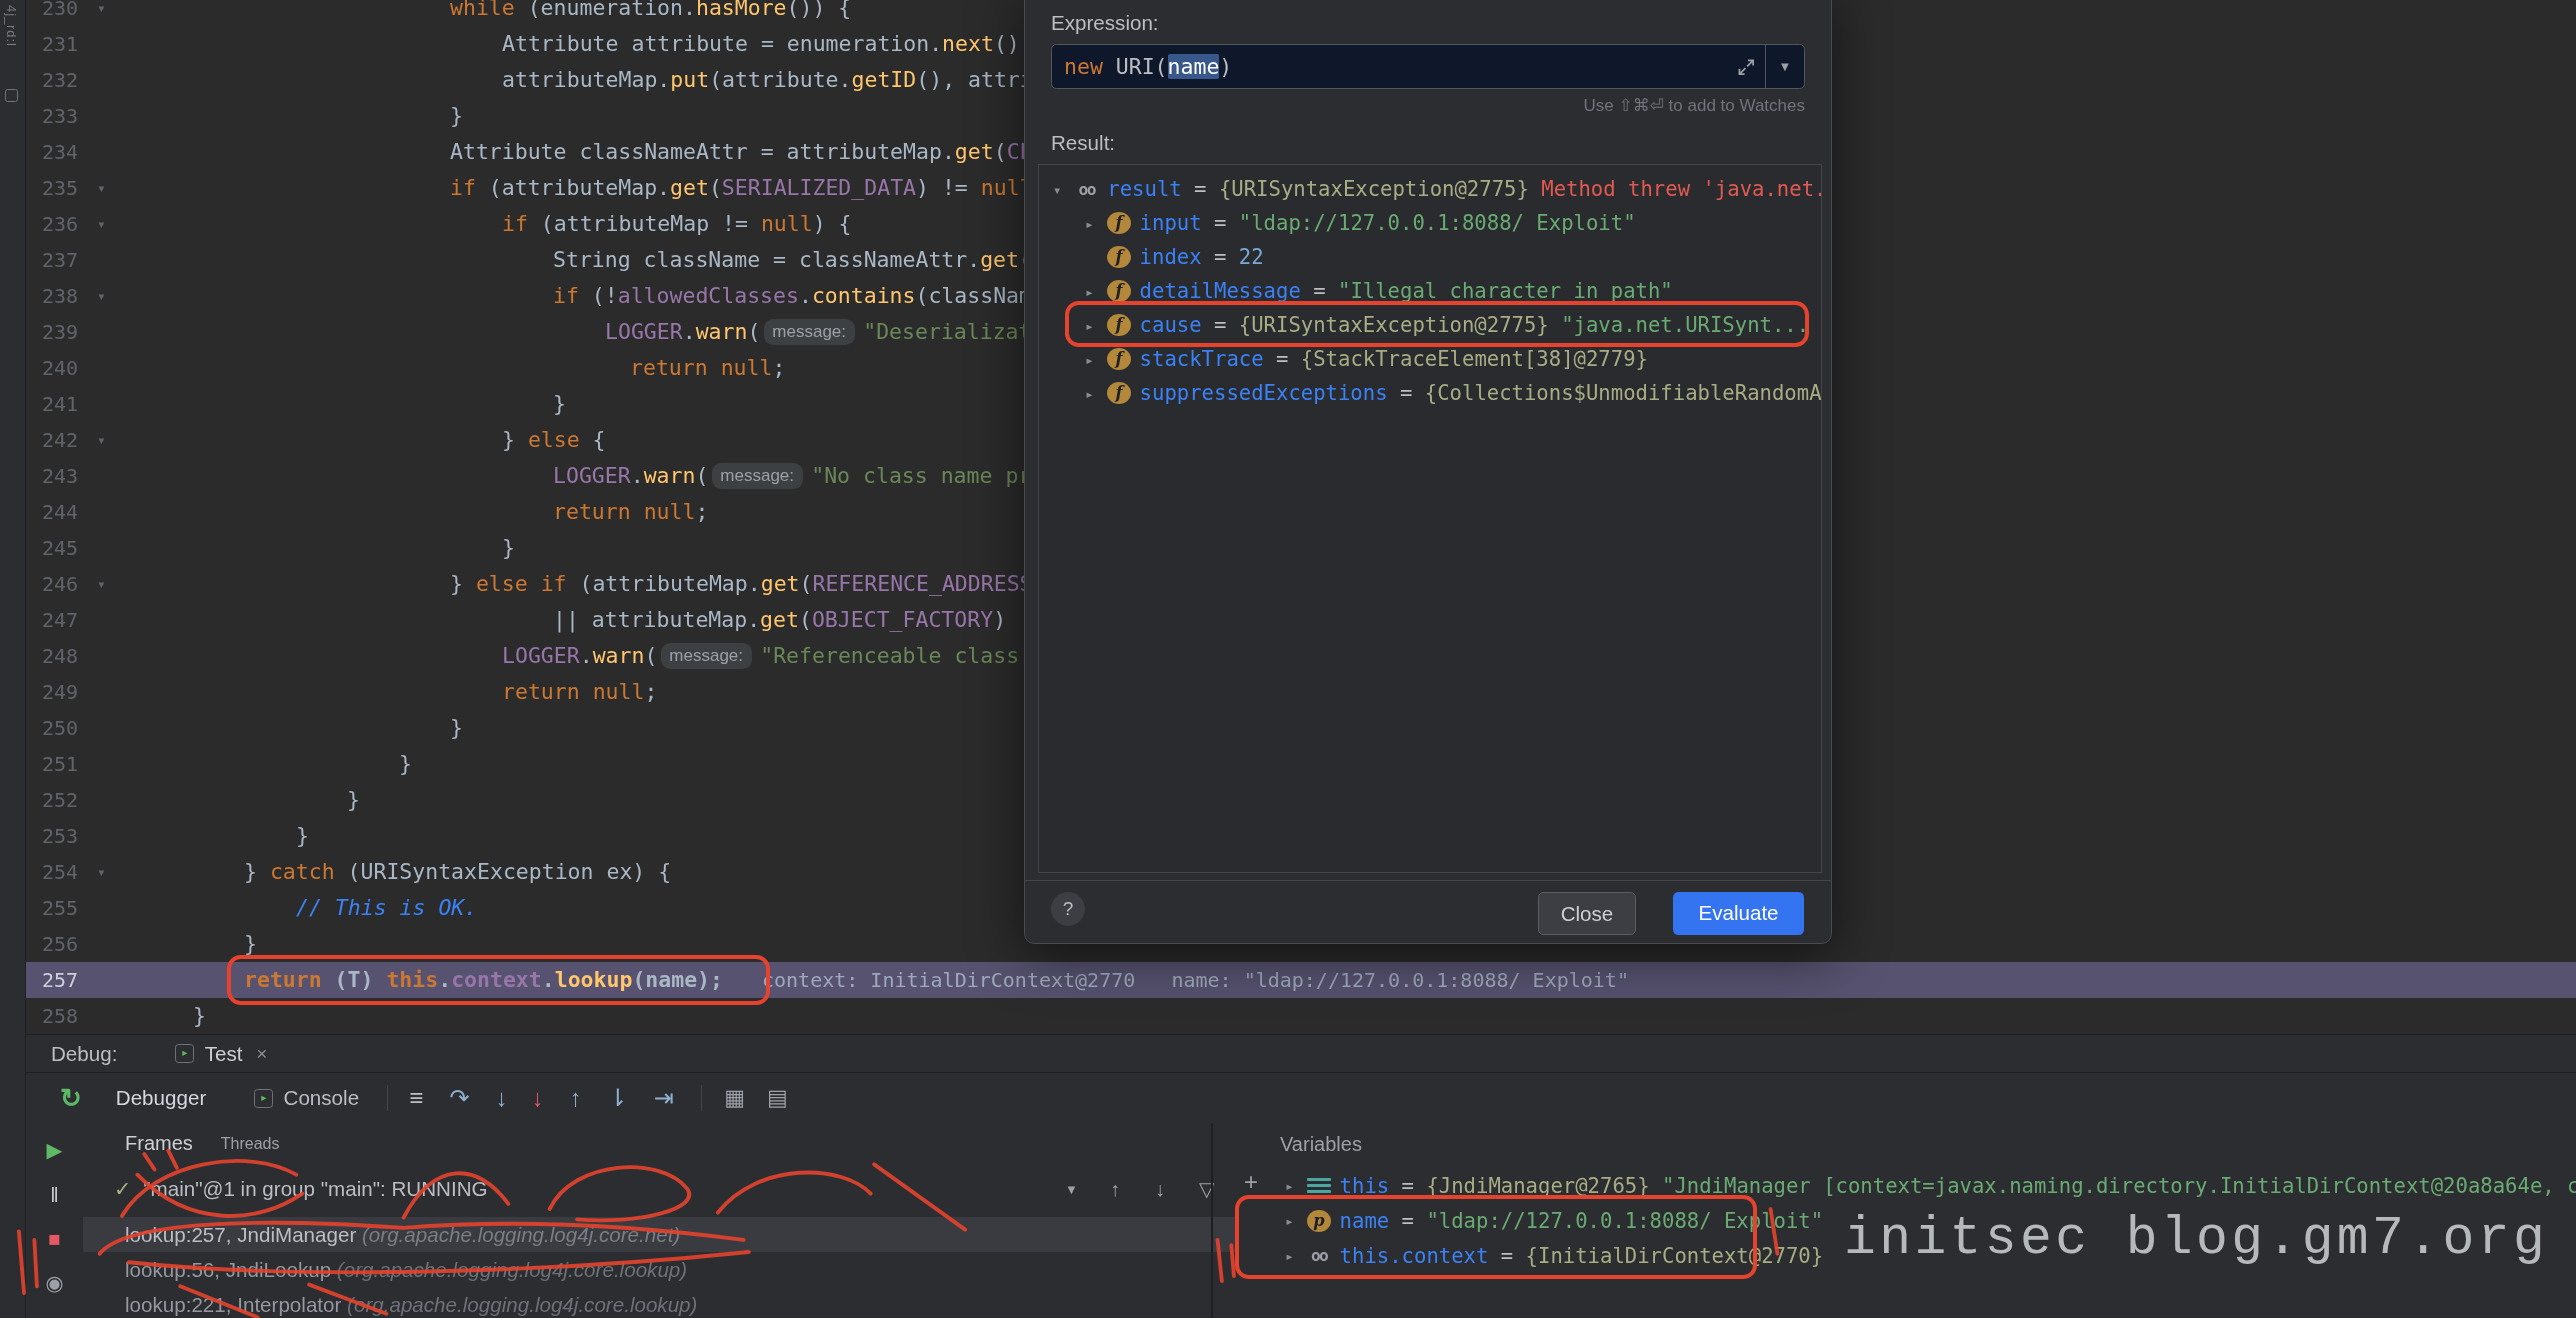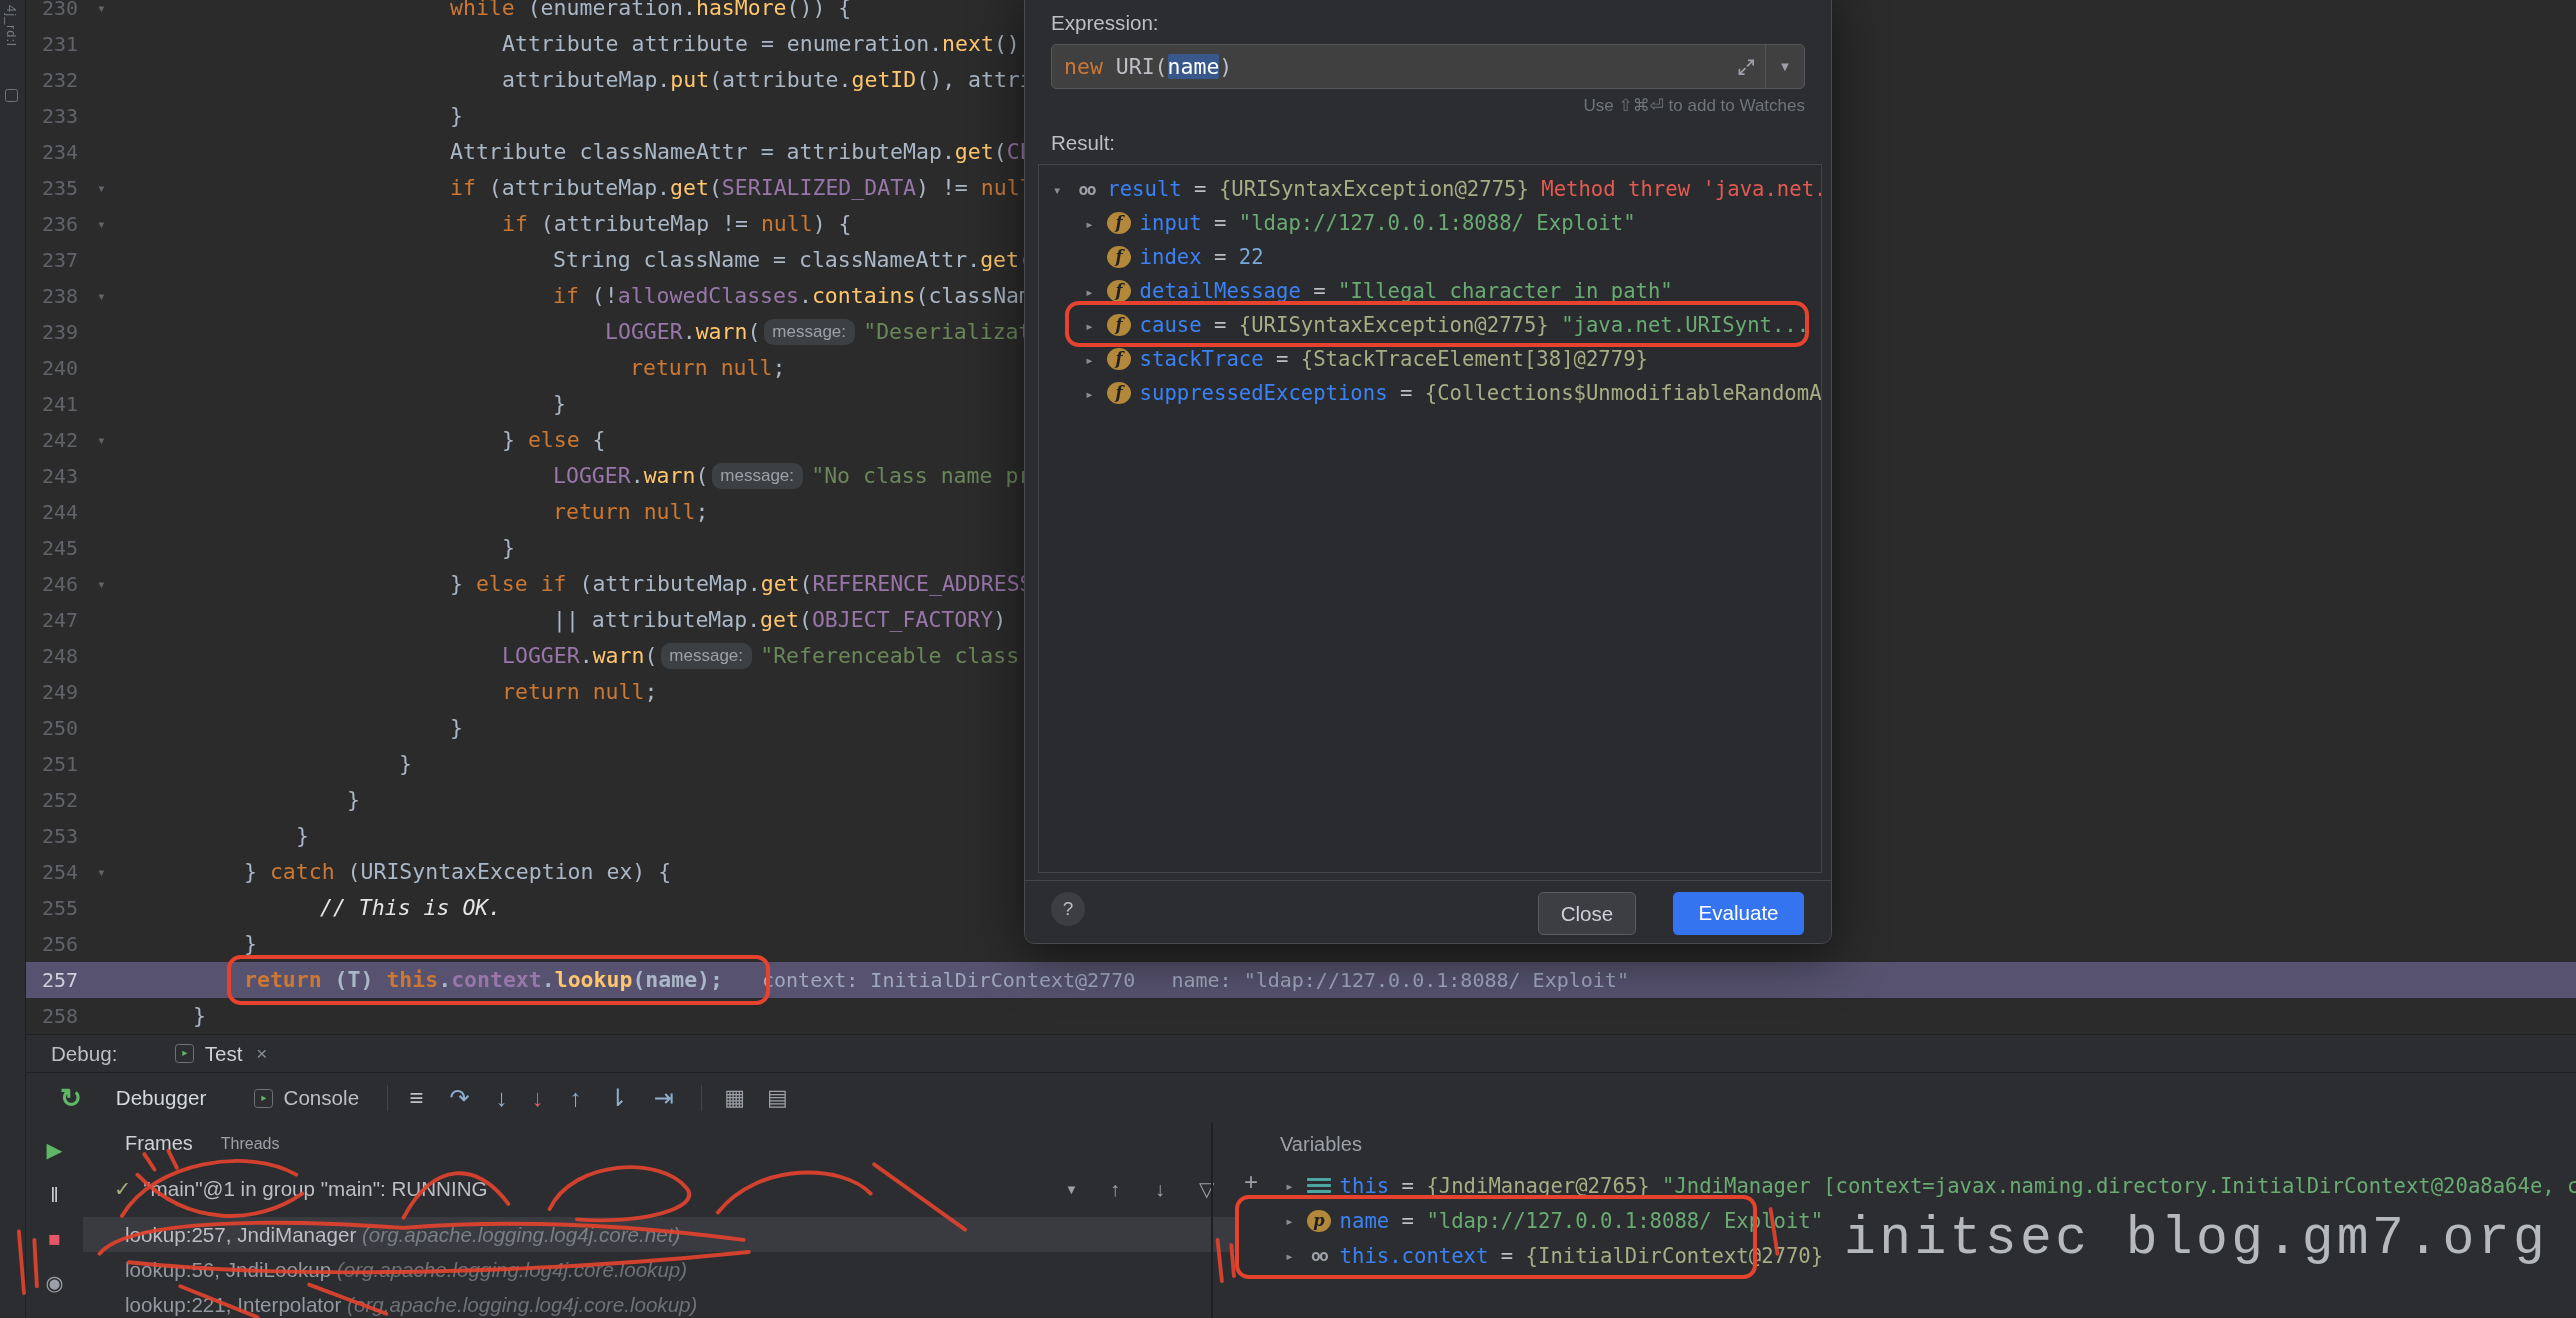--- a/index.html
+++ b/index.html
@@ -21,30 +21,30 @@
   #editor{position:absolute;left:26px;top:0;width:2550px;height:1034px;overflow:hidden;background:#2B2B2B;}
   #code-lines{position:absolute;top:-10.3px;left:0;width:100%;}
   .cl{display:flex;height:36px;line-height:36px;font-family:"DejaVu Sans Mono","Liberation Mono",monospace;}
   .cl.current{background:var(--execution-line);}
   .ln{flex:0 0 52px;text-align:right;font-size:20px;color:#60646A;}
   .cl.current .ln{color:#CDD0DB;}
   .fold{flex:0 0 63px;padding-left:19px;color:#5F646B;font-size:14.6px;}
   .code{white-space:pre;font-size:21.5px;}
   .cl.current .code span{font-weight:bold;}
   .tk-k{color:#CC7832;} .tk-d{color:#A9B7C6;} .tk-m{color:#FFC66D;} .tk-f{color:#9876AA;}
-  .tk-s{color:#6A8759;} .tk-c{color:#e5e5e5;font-style:italic;margin-left:24px;} .tk-t{color:#A9B7C6;}
+  .tk-s{color:#6A8759;} .tk-c{color:#3b82f6;font-style:italic;} .tk-t{color:#A9B7C6;}
   .pill{display:inline-block;background:#3D4043;color:#9DA0A8;border-radius:9.4px;padding:0 8.6px;font-size:17px;line-height:26px;margin:0 8.6px 0 3.4px;vertical-align:1.7px;font-family:"Liberation Sans",sans-serif;}
   .inline-hint{margin-left:39px;font-size:20px;color:#9FA8BC;white-space:pre;}
   
   .ann-rect{position:absolute;border:4.3px solid var(--annotation);border-radius:13.7px;z-index:60;pointer-events:none;}
   #scribbles{position:absolute;left:0;top:0;z-index:70;pointer-events:none;}
   
   #dialog{position:absolute;left:1024px;top:-13.7px;width:808px;height:958px;background:#2B2D30;border:0.9px solid #474A4F;border-radius:10.3px;box-shadow:0 12px 52px rgba(0,0,0,.55);z-index:50;}
   .dlg-label{position:absolute;left:26px;font-size:20.6px;color:#BCBEC4;}
-  #expr-box{position:absolute;left:26px;right:26px;top:57px;height:45px;background:#404040;border:0.9px solid #53565C;border-radius:5.2px;display:flex;align-items:center;}
+  #expr-box{position:absolute;left:26px;right:26px;top:57px;height:45px;background:#0f172a;border:0.9px solid #53565C;border-radius:5.2px;display:flex;align-items:center;}
   #expr-text{flex:1;padding-left:12px;font-family:"DejaVu Sans Mono","Liberation Mono",monospace;font-size:21.5px;white-space:pre;}
   .xk{color:#CC7832;} .xd{color:#BCBEC4;} .xsel{background:#38588C;color:#FFFFFF;border-radius:1.7px;}
   #expr-expand{width:38px;color:#9DA0A8;display:flex;align-items:center;justify-content:center;}
   #expr-caret{width:39px;height:100%;border-left:0.9px solid #53565C;display:flex;align-items:center;justify-content:center;color:#9DA0A8;font-size:13px;}
   #watches-hint{position:absolute;right:26px;top:108px;font-size:17px;color:#70747B;}
   #result-tree{position:absolute;left:13px;width:784px;top:177px;height:709px;border:0.9px solid #43454A;background:#292B2E;overflow:hidden;padding-top:6.9px;}
   .trow{display:flex;align-items:center;height:34px;white-space:pre;font-family:"DejaVu Sans Mono","Liberation Mono",monospace;font-size:20.6px;overflow:hidden;}
   .trow.depth0{padding-left:13.7px;} .trow.depth1{padding-left:46px;}
   .chev{flex:0 0 22px;color:#8A8E95;font-size:14.6px;}
   .ic{flex:0 0 24px;margin-right:8.6px;text-align:center;}

